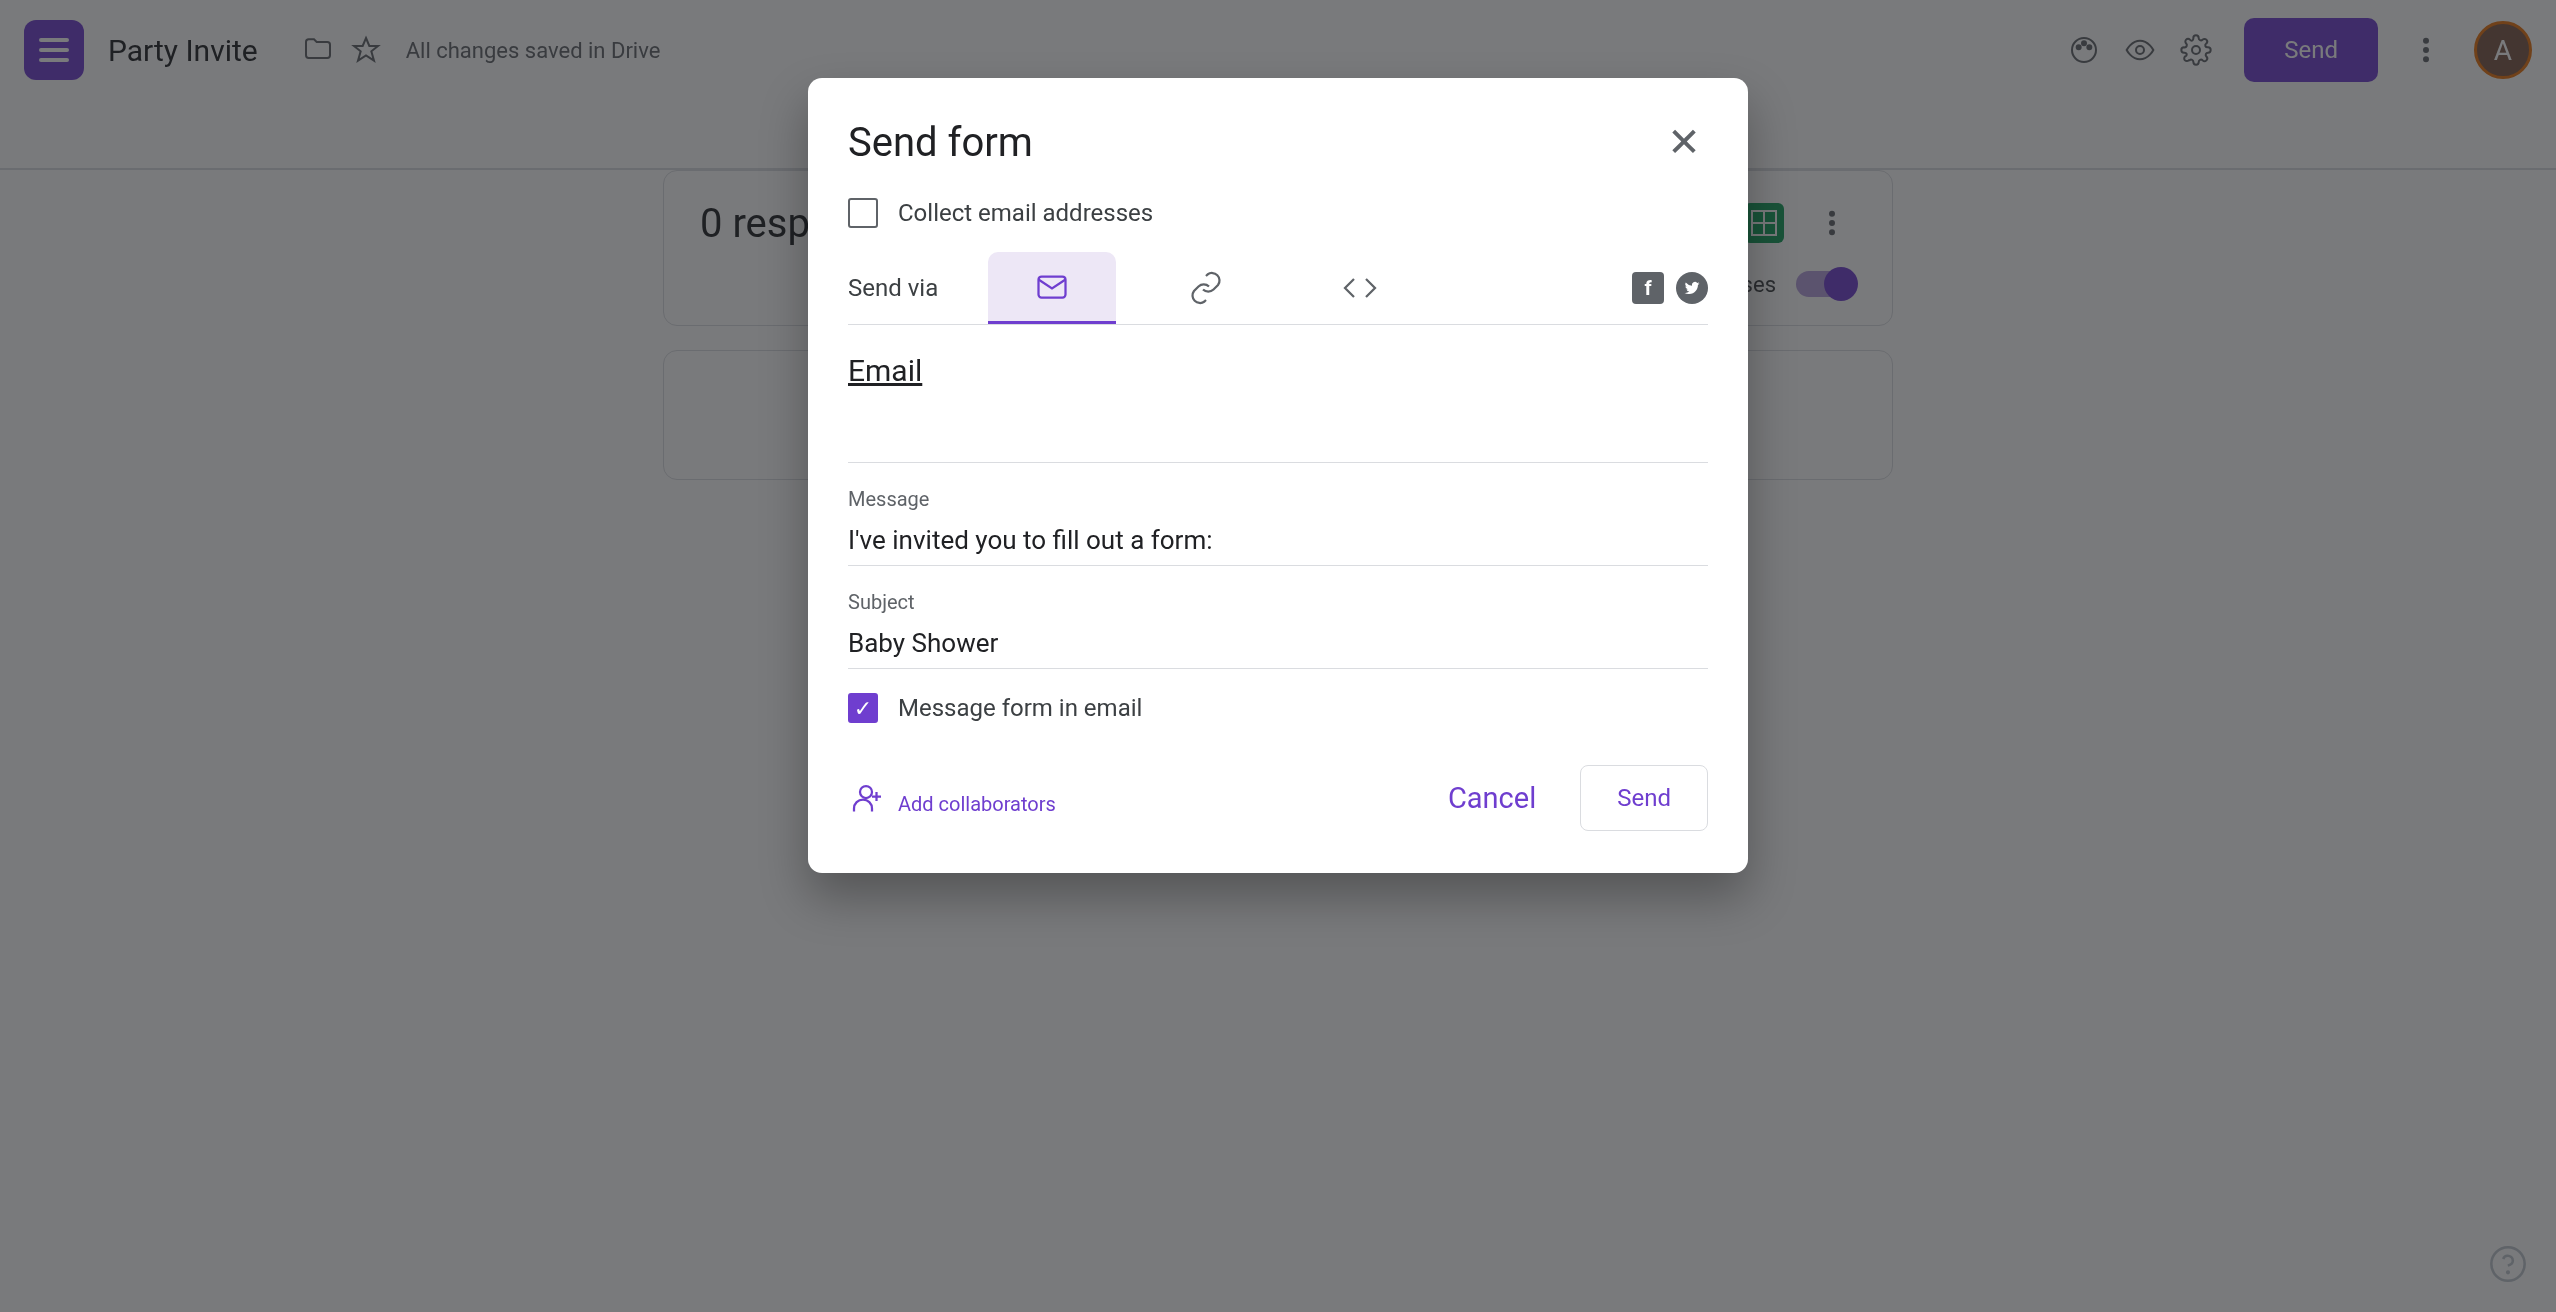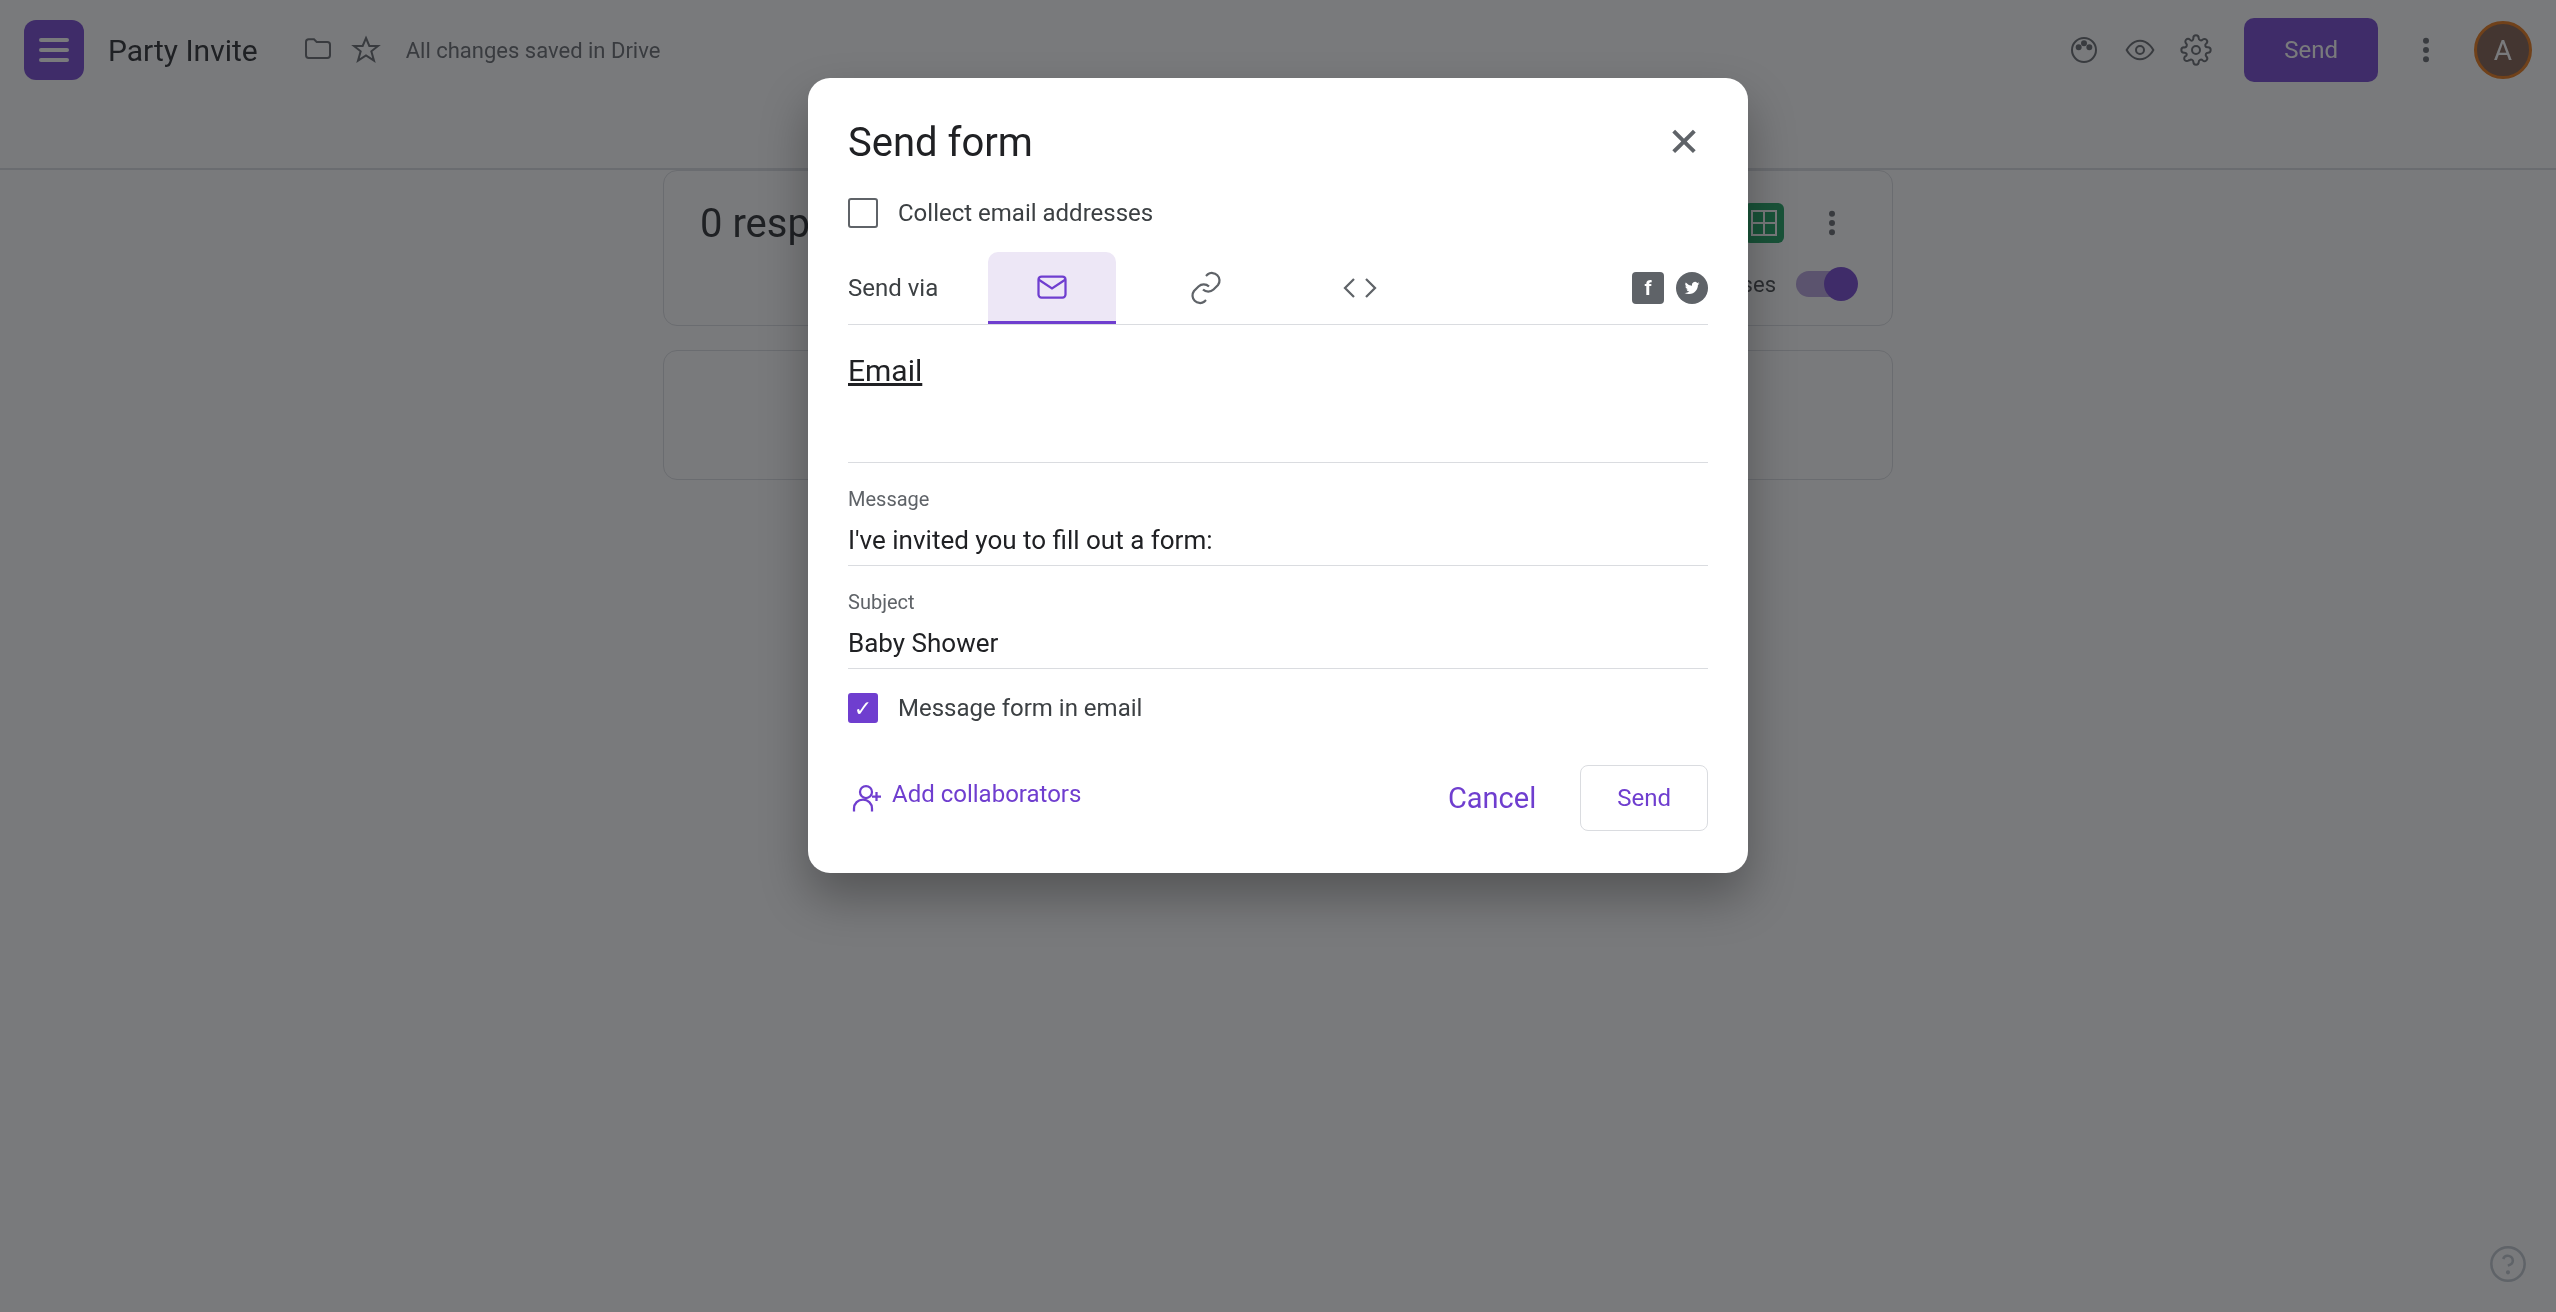--- a/index.html
+++ b/index.html
@@ -24,41 +24,41 @@
 .card { width: 1230px; background: #fff; border: 1px solid #dadce0; border-radius: 14px; margin-bottom: 24px; padding: 28px 36px; position: relative; }
 .card-row { display: flex; align-items: center; justify-content: space-between; }
 .card-title { font-size: 40px; color: #202124; }
 .sheets-icon { width: 40px; height: 40px; background: #0f9d58; border-radius: 6px; display: inline-flex; align-items: center; justify-content: center; }
 .sheets-icon::before { content: ''; width: 22px; height: 22px; border: 2px solid #fff; background: linear-gradient(#fff,#fff) center/2px 100% no-repeat, linear-gradient(#fff,#fff) center/100% 2px no-repeat; }
 .toggle { width: 60px; height: 26px; background: #b39ddb; border-radius: 20px; position: relative; }
 .toggle::after { content: ''; position: absolute; right: -2px; top: -4px; width: 34px; height: 34px; background: #6f3ecf; border-radius: 50%; }
 
 
 .overlay { position: absolute; inset: 0; background: rgba(32,33,36,.6); display: flex; align-items: flex-start; justify-content: center; padding-top: 78px; }
-.modal { width: 940px; background: #fff; border-radius: 22px; padding: 40px; box-shadow: 0 24px 48px rgba(0,0,0,.3); }
+.modal { width: 940px; background: #fff; border-radius: 14px; padding: 40px; box-shadow: 0 24px 48px rgba(0,0,0,.3); }
 .modal-header { display: flex; justify-content: space-between; align-items: center; margin-bottom: 32px; }
 .modal-title { font-size: 40px; color: #202124; }
 .close-x { font-size: 40px; color: #5f6368; cursor: pointer; width: 48px; height: 48px; display: flex; align-items: center; justify-content: center; }
 .checkbox-row { display: flex; align-items: center; gap: 20px; margin: 12px 0 24px; font-size: 24px; color: #3c4043; }
 .checkbox { width: 30px; height: 30px; border: 2px solid #5f6368; border-radius: 3px; display: inline-flex; align-items: center; justify-content: center; }
 .checkbox.checked { background: #6f3ecf; border-color: #6f3ecf; color: #fff; font-size: 22px; }
 .send-via-row { display: flex; align-items: center; border-bottom: 1px solid #dadce0; gap: 26px; }
 .send-via-label { font-size: 24px; color: #3c4043; margin-right: 24px; }
 .via-tab { width: 128px; height: 72px; display: flex; align-items: center; justify-content: center; cursor: pointer; color: #5f6368; }
 .via-tab svg { width: 36px; height: 36px; stroke: currentColor; fill: none; stroke-width: 1.5; }
 .via-tab.active { background: #ede7f6; color: #6f3ecf; border-radius: 10px 10px 0 0; border-bottom: 3px solid #6f3ecf; }
 .social { margin-left: auto; display: flex; gap: 12px; }
 .social-btn { width: 32px; height: 32px; background: #5f6368; border-radius: 4px; color: #fff; display: flex; align-items: center; justify-content: center; font-size: 20px; font-weight: bold; }
 .social-btn.tw { border-radius: 50%; }
 .section-label { font-size: 30px; color: #202124; margin: 28px 0 8px; text-decoration: underline; }
 .field { margin: 24px 0; }
 .field-label { font-size: 20px; color: #5f6368; margin-bottom: 4px; }
 .field-input { width: 100%; border: none; border-bottom: 1px solid #dadce0; padding: 10px 0; font-size: 26px; color: #202124; outline: none; background: transparent; }
 .modal-footer { display: flex; align-items: center; margin-top: 40px; }
-.add-collab { display: flex; align-items: flex-start; gap: 8px; color: #6f3ecf; font-size: 24px; cursor: pointer; }
+.add-collab { display: flex; align-items: flex-end; gap: 14px; color: #6f3ecf; font-size: 20px; cursor: pointer; }
 .add-collab svg { width: 36px; height: 36px; stroke: currentColor; fill: none; stroke-width: 1.5; }
 .footer-spacer { flex: 1; }
 .btn-text { background: none; border: none; font-size: 29px; color: #6f3ecf; padding: 18px 32px; cursor: pointer; border-radius: 8px; }
 .btn-outline { border: 1px solid #dadce0; background: #fff; font-size: 24px; color: #6f3ecf; padding: 18px 36px; cursor: pointer; border-radius: 8px; margin-left: 12px; }
 
 .help-fab { position: absolute; bottom: 24px; right: 24px; width: 48px; height: 48px; display: flex; align-items: center; justify-content: center; color: #5f6368; }
 .help-fab svg { width: 40px; height: 40px; stroke: currentColor; fill: none; stroke-width: 1.5; }
 
 button { font-family: inherit; }
 </style>

